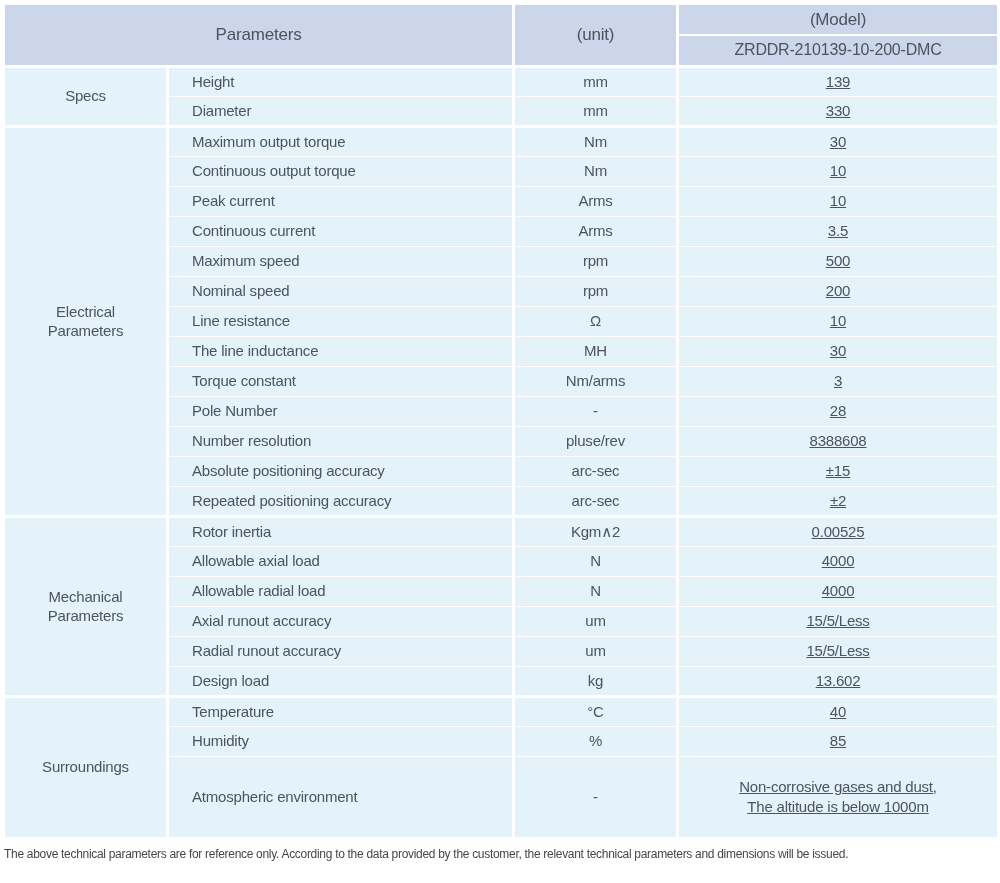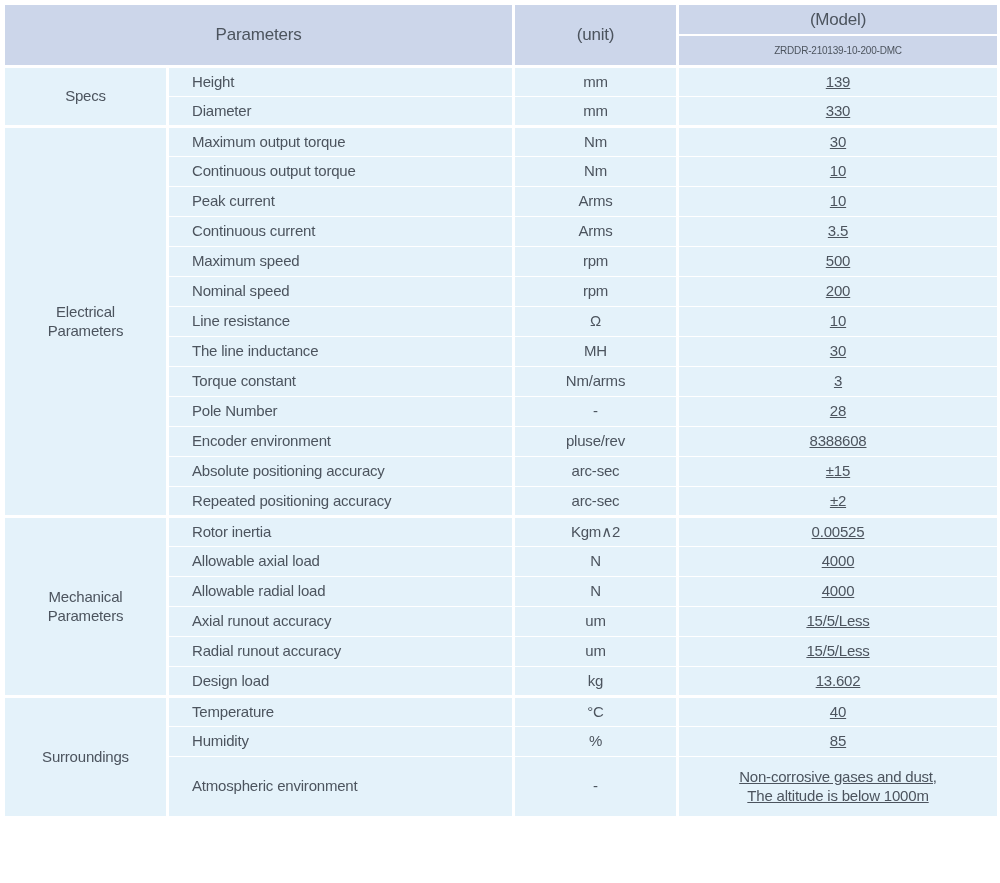--- a/index.html
+++ b/index.html
@@ -38,23 +38,23 @@
     letter-spacing:-0.2px;
     vertical-align:middle;
   }
   thead th{
     background:var(--header-bg);
     font-size:17px;
     height:31px;
     border-top-width:2px;
     border-bottom-width:2px;
   }
-  thead th.model-code{font-size:10px;}
+  thead th.model-code{font-size:16px;}
   tbody tr{height:30px;}
-  tbody tr.tall{height:60px;}
+  tbody tr.tall{height:81px;}
   td{font-size:15px;text-align:center;line-height:1.3;}
   td.param{text-align:left;padding-left:23px;margin-top:8px;}
   td.group{white-space:pre-line;line-height:1.3;}
   td.val{white-space:pre-line;text-decoration:underline;}
   tr.gs td{border-top-width:3px;}
   .footnote{
     font-size:12px;
     letter-spacing:-0.3px;
     color:var(--note);
     white-space:nowrap;
@@ -142,21 +142,21 @@
         <td class="param">Torque constant</td>
         <td class="unit">Nm/arms</td>
         <td class="val">3</td>
       </tr>
       <tr>
         <td class="param">Pole Number</td>
         <td class="unit">-</td>
         <td class="val">28</td>
       </tr>
       <tr>
-        <td class="param">Encoder environment</td>
+        <td class="param">Number resolution</td>
         <td class="unit">pluse/rev</td>
         <td class="val">8388608</td>
       </tr>
       <tr>
         <td class="param">Absolute positioning accuracy</td>
         <td class="unit">arc-sec</td>
         <td class="val">±15</td>
       </tr>
       <tr>
         <td class="param">Repeated positioning accuracy</td>
@@ -211,13 +211,14 @@
       <tr class="tall">
         <td class="param">Atmospheric environment</td>
         <td class="unit">-</td>
         <td class="val">Non-corrosive gases and dust,
 The altitude is below 1000m</td>
       </tr>
 
     </tbody>
   </table>
 
+  <div class="footnote">The above technical parameters are for reference only. According to the data provided by the customer, the relevant technical parameters and dimensions will be issued.</div>
 </div>
 
 </body></html>

